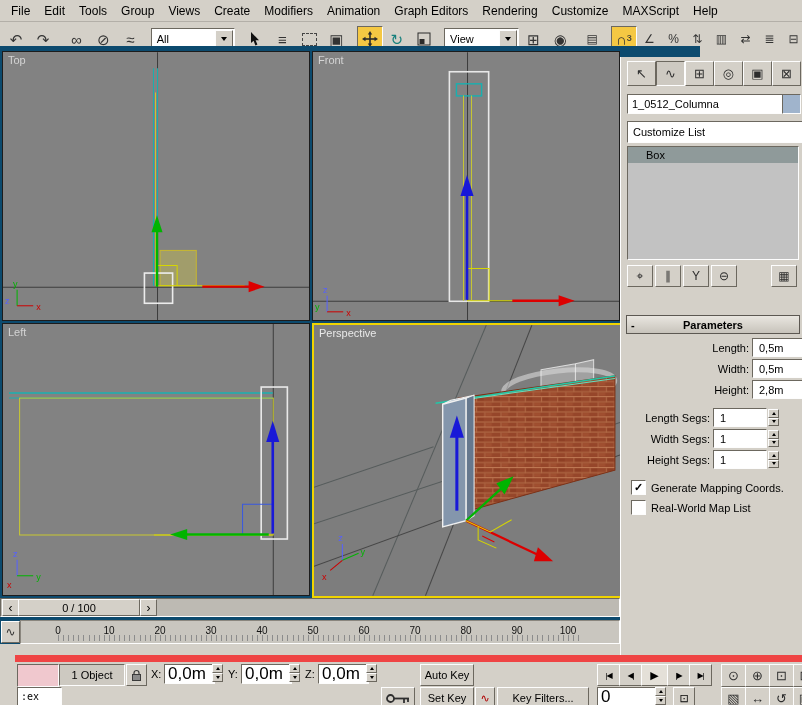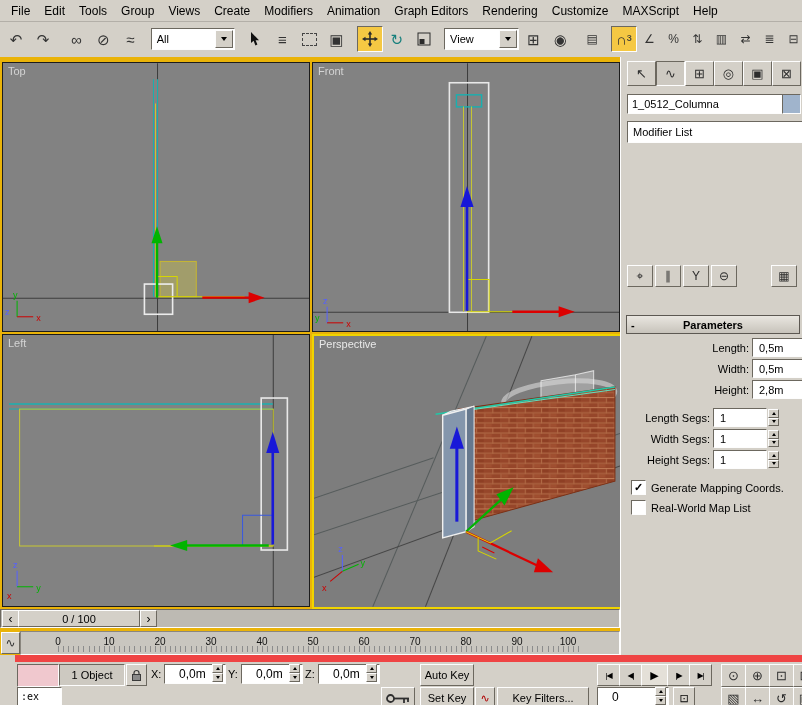--- a/index.html
+++ b/index.html
@@ -22,21 +22,21 @@
   .tbtn.active{background:#f5c843;border:1px solid;border-color:#6c685f #fdfdfd #fdfdfd #6c685f}
   .sep{width:7px;height:24px}
   .mlauto{margin-left:auto}
   .combo{height:20px;display:flex;align-items:center;background:#fff;border:1px solid;border-color:#6c685f #fdfdfd #fdfdfd #6c685f;position:relative;padding:0 18px 0 5px;font-size:11px;white-space:nowrap}
   .combo .drop{position:absolute;right:1px;top:1px;bottom:1px;width:16px;display:flex;align-items:center;justify-content:center;background:#d4d0c8;border:1px solid;border-color:#fdfdfd #6c685f #6c685f #fdfdfd}
   .caret{width:0;height:0;border-left:3.5px solid transparent;border-right:3.5px solid transparent;border-top:4px solid #000}
   .dashed-rect{width:13px;height:11px;border:1px dashed #444}
   .teal{color:#18807d}
 
   
-  #viewport-area{position:absolute;left:0;top:57px;width:700px;height:598px;background:#eab308}
+  #viewport-area{position:absolute;left:0;top:46px;width:700px;height:598px;background:#0c4a6e}
   .vp{position:absolute;background:#828282;border:1px solid #1c1c1c}
   .vp.active{border:2px solid #f0d400;background:#7d7d7d}
   .vp-label{position:absolute;left:5px;top:2px;z-index:2;color:#d4d4d4;font-size:11px}
   .vp svg{width:100%;height:100%}
 
   
   #slider-row{position:absolute;left:0;top:551px;width:618px;height:20px}
   .slider-track{position:absolute;left:0;top:1px;width:618px;height:17px;background:#bdbab3;border:1px solid;border-color:#6c685f #fdfdfd #fdfdfd #6c685f}
   .slider-arrow{position:absolute;top:2px;width:15px;height:15px;display:flex;align-items:center;justify-content:center;font-size:12px;line-height:1}
   .slider-thumb{position:absolute;left:18px;top:2px;width:120px;height:15px;display:flex;align-items:center;justify-content:center;font-size:11px}
@@ -75,21 +75,21 @@
   .check-row{display:flex;align-items:center;margin:5px 0 0 10px}
   .checkbox{width:13px;height:13px;display:flex;align-items:center;justify-content:center;font-size:11px;font-weight:bold;margin-right:5px;line-height:1}
 
   
   #status-bar{position:absolute;left:15px;top:655px;width:802px;height:50px;border-top:7px solid #ef4444}
   .srow{position:absolute;left:0;width:802px;height:22px}
   .abs{position:absolute}
   .slabel{display:flex;align-items:center;justify-content:center;font-size:11px;background:#cdc9c1}
   .sbtn{display:flex;align-items:center;justify-content:center;font-size:11px}
   .slbl{position:absolute;top:4px;font-size:11px}
-  .sfield,.sfield2{display:flex;align-items:center;padding-left:14px;font-size:12px;height:18px}
+  .sfield,.sfield2{display:flex;align-items:center;padding-left:3px;font-size:17px;height:18px}
   .pb{font-size:8px;letter-spacing:-1px}
   .navbtn{display:flex;align-items:center;justify-content:center;font-size:13px;color:#2d2d2d}
 </style>
 </head>
 <body>
 
 <div id="app">
 
   <div id="menu-bar">
     <span class="menu-item">File</span>
@@ -342,24 +342,27 @@
       <div class="ptab">⊞</div>
       <div class="ptab">◎</div>
       <div class="ptab">▣</div>
       <div class="ptab">⊠</div>
     </div>
 
     <div id="object-name" class="whitefield">1_0512_Columna</div>
     <div id="object-color-swatch"></div>
 
     <div id="modifier-combo" class="combo">
-      <span>Modifier List</span>
-
-    </div>
-
+      <span>Customize List</span>
+
+    </div>
+
+    <div id="stack-list">
+      <div class="stack-row selected">Box</div>
+    </div>
 
     <div id="stack-tools">
       <div class="stool raised">⌖</div>
       <div class="stool raised">∥</div>
       <div class="stool raised">Y</div>
       <div class="stool raised">⊖</div>
       <div class="stool raised" style="margin-left:auto">▦</div>
     </div>
 
     <div id="rollout-header">

